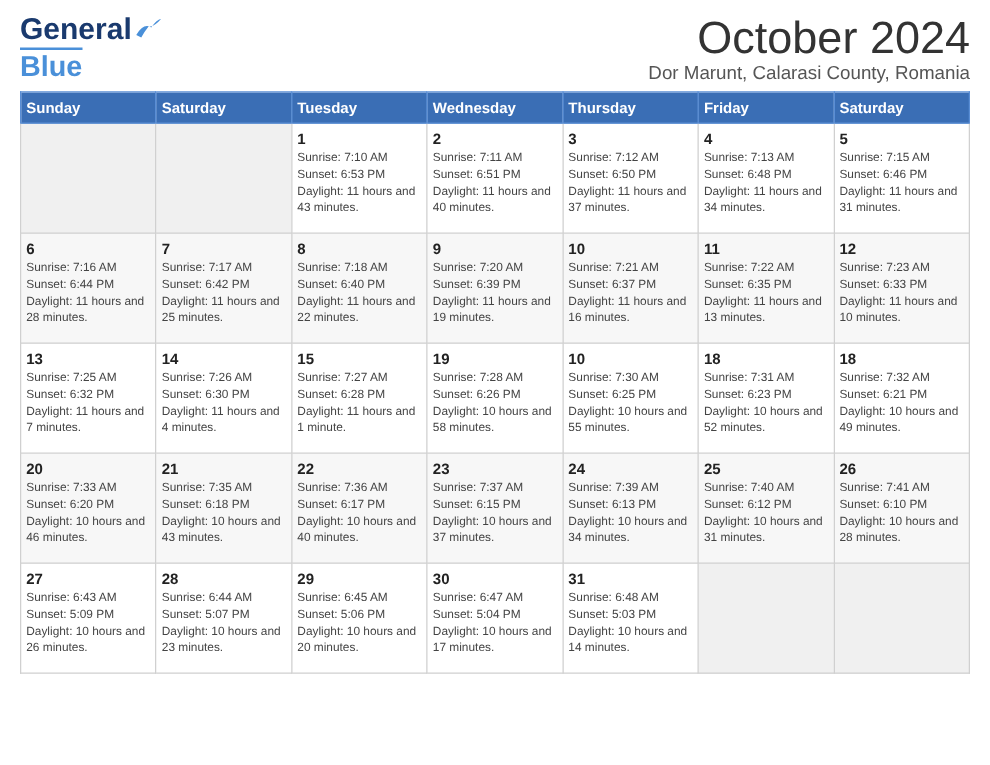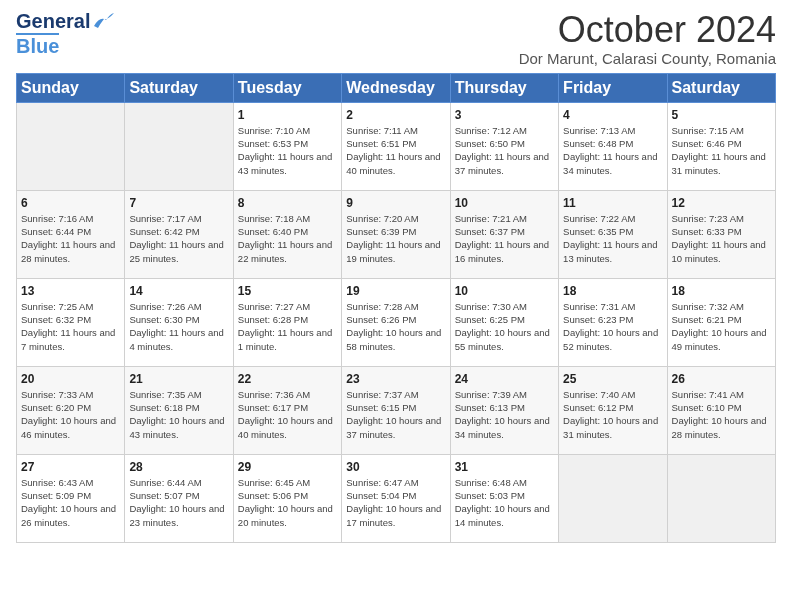--- a/index.html
+++ b/index.html
@@ -43,21 +43,21 @@
       margin-top: 0;
     }
     table {
       width: 100%;
       border-collapse: collapse;
       table-layout: fixed;
     }
     thead tr th {
       background: #3a6eb5;
       color: #fff;
-      font-size: 16px;
+      font-size: 12px;
       font-weight: bold;
       padding: 5px 4px;
       border: 1px solid #5a8ed5;
       text-align: left;
     }
     tbody tr td {
       border: 1px solid #d0d0d0;
       vertical-align: top;
       padding: 4px 4px 3px 4px;
       height: 88px;
@@ -85,27 +85,27 @@
       background: #f0f0f0 !important;
     }
   </style>
 </head>
 <body>
 
 <div class="page">
   <div class="header">
     <div class="logo">
       <div class="logo-line1">
-        <span style="font-size:20px;font-weight:bold;color:#1a3a6e;">General</span>
+        <span style="font-size:24px;font-weight:bold;color:#1a3a6e;">General</span>
         <svg width="22" height="18" viewBox="0 0 22 18" style="margin-left:2px;margin-top:-2px;">
           <path d="M2 14 Q8 4 14 8 Q18 2 22 1 Q16 8 12 7 Q8 12 6 16 Z" fill="#4a90d9"></path>
         </svg>
       </div>
       <div style="display:flex;align-items:center;">
-        <span style="font-size:20px;font-weight:bold;color:#4a90d9;border-top:2px solid #4a90d9;padding-top:0px;display:block;width:100%;">Blue</span>
+        <span style="font-size:23px;font-weight:bold;color:#4a90d9;border-top:2px solid #4a90d9;padding-top:0px;display:block;width:100%;">Blue</span>
       </div>
     </div>
     <div class="title-block">
       <div class="month-title">October 2024</div>
       <div class="subtitle">Dor Marunt, Calarasi County, Romania</div>
     </div>
   </div>
 
   <table>
     <thead>

